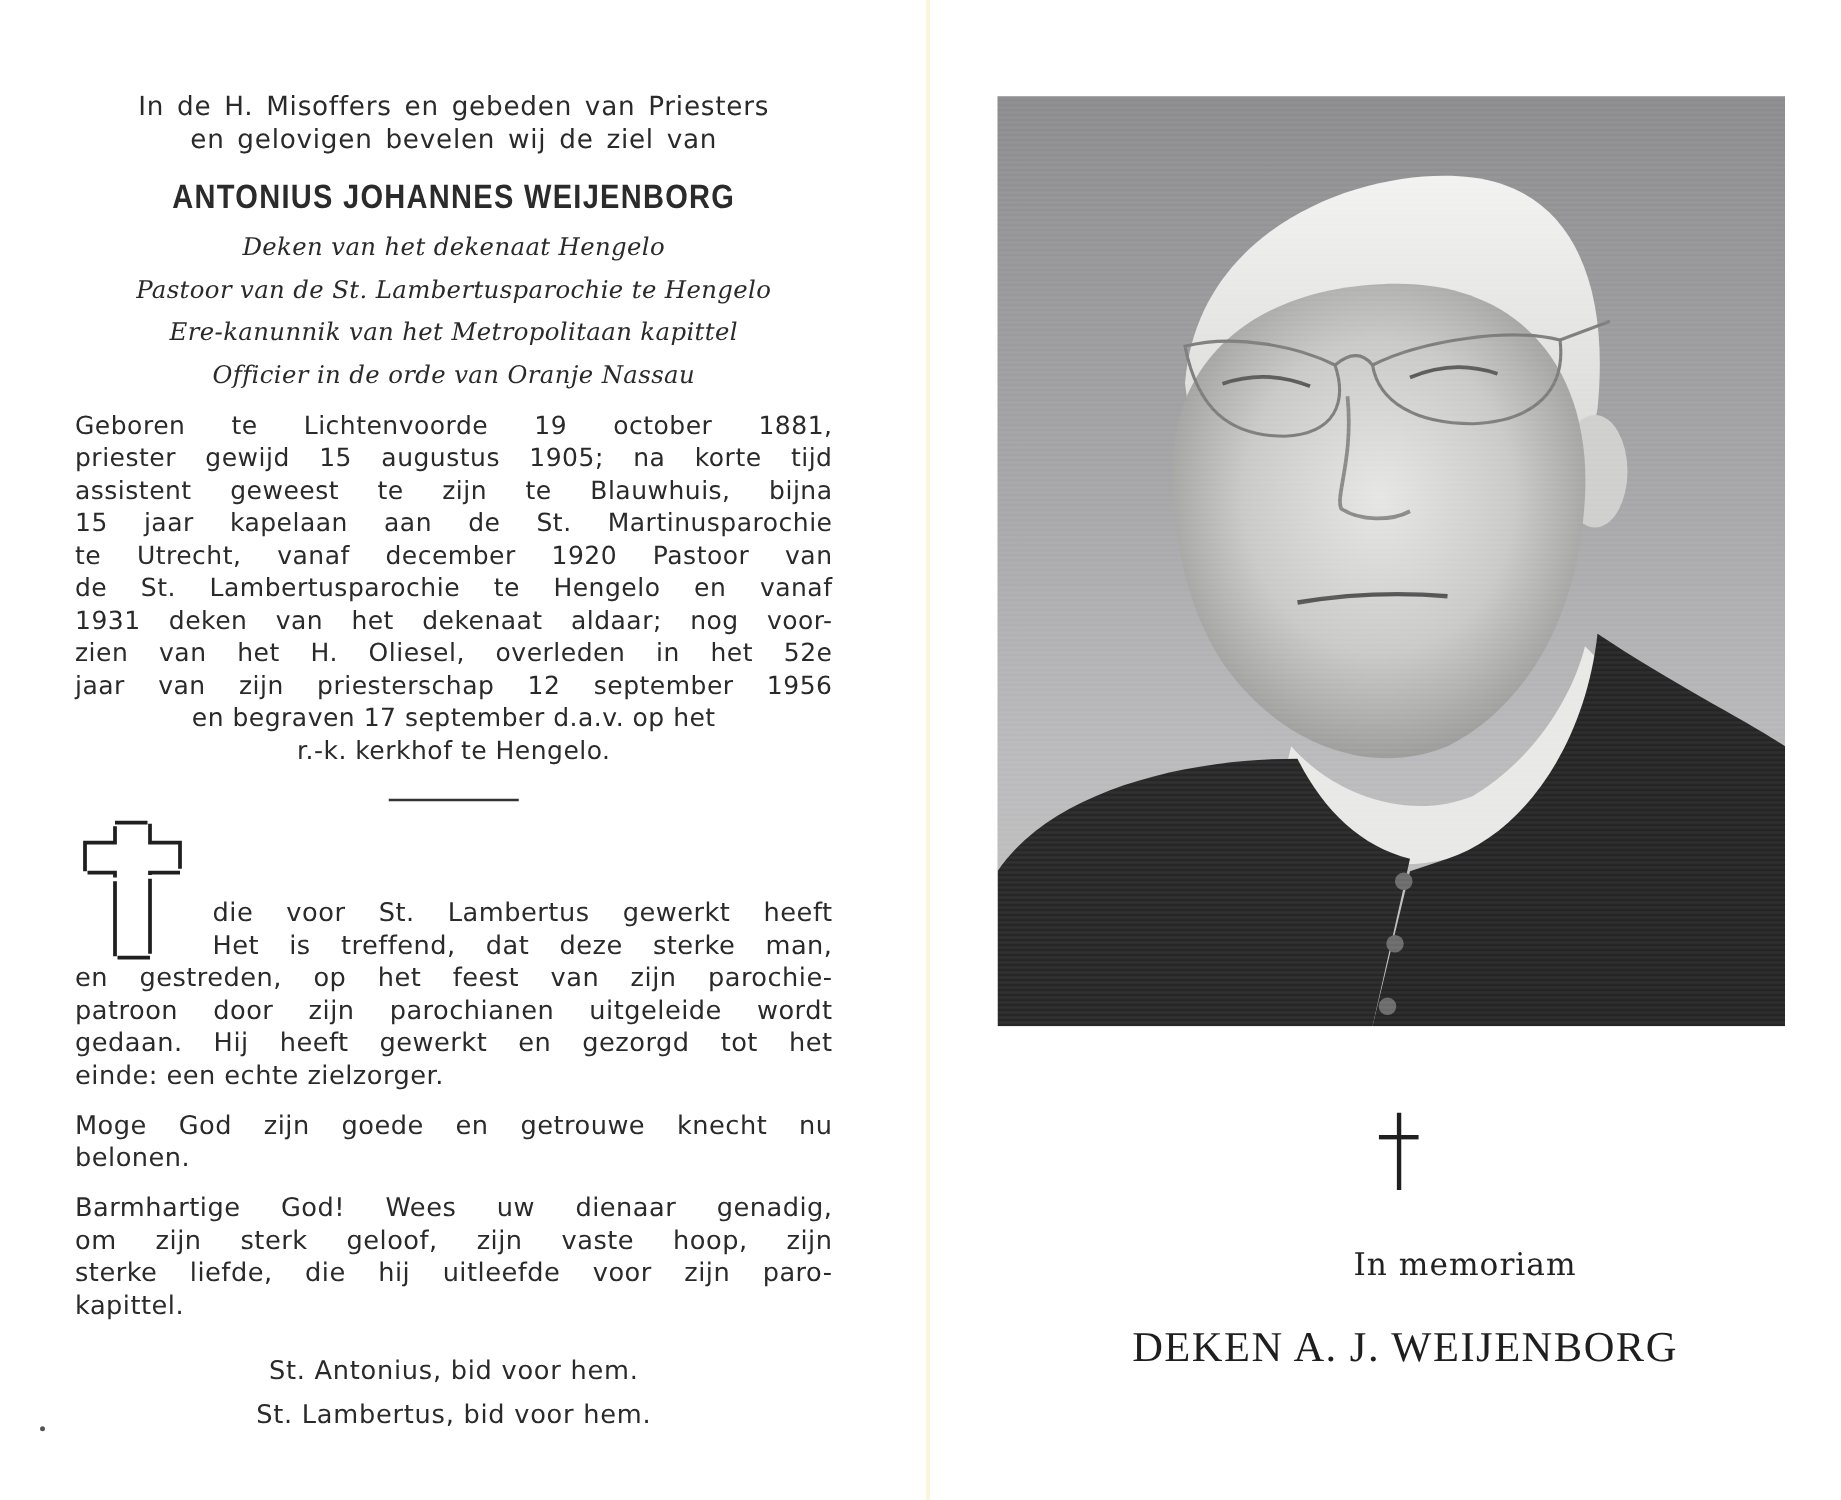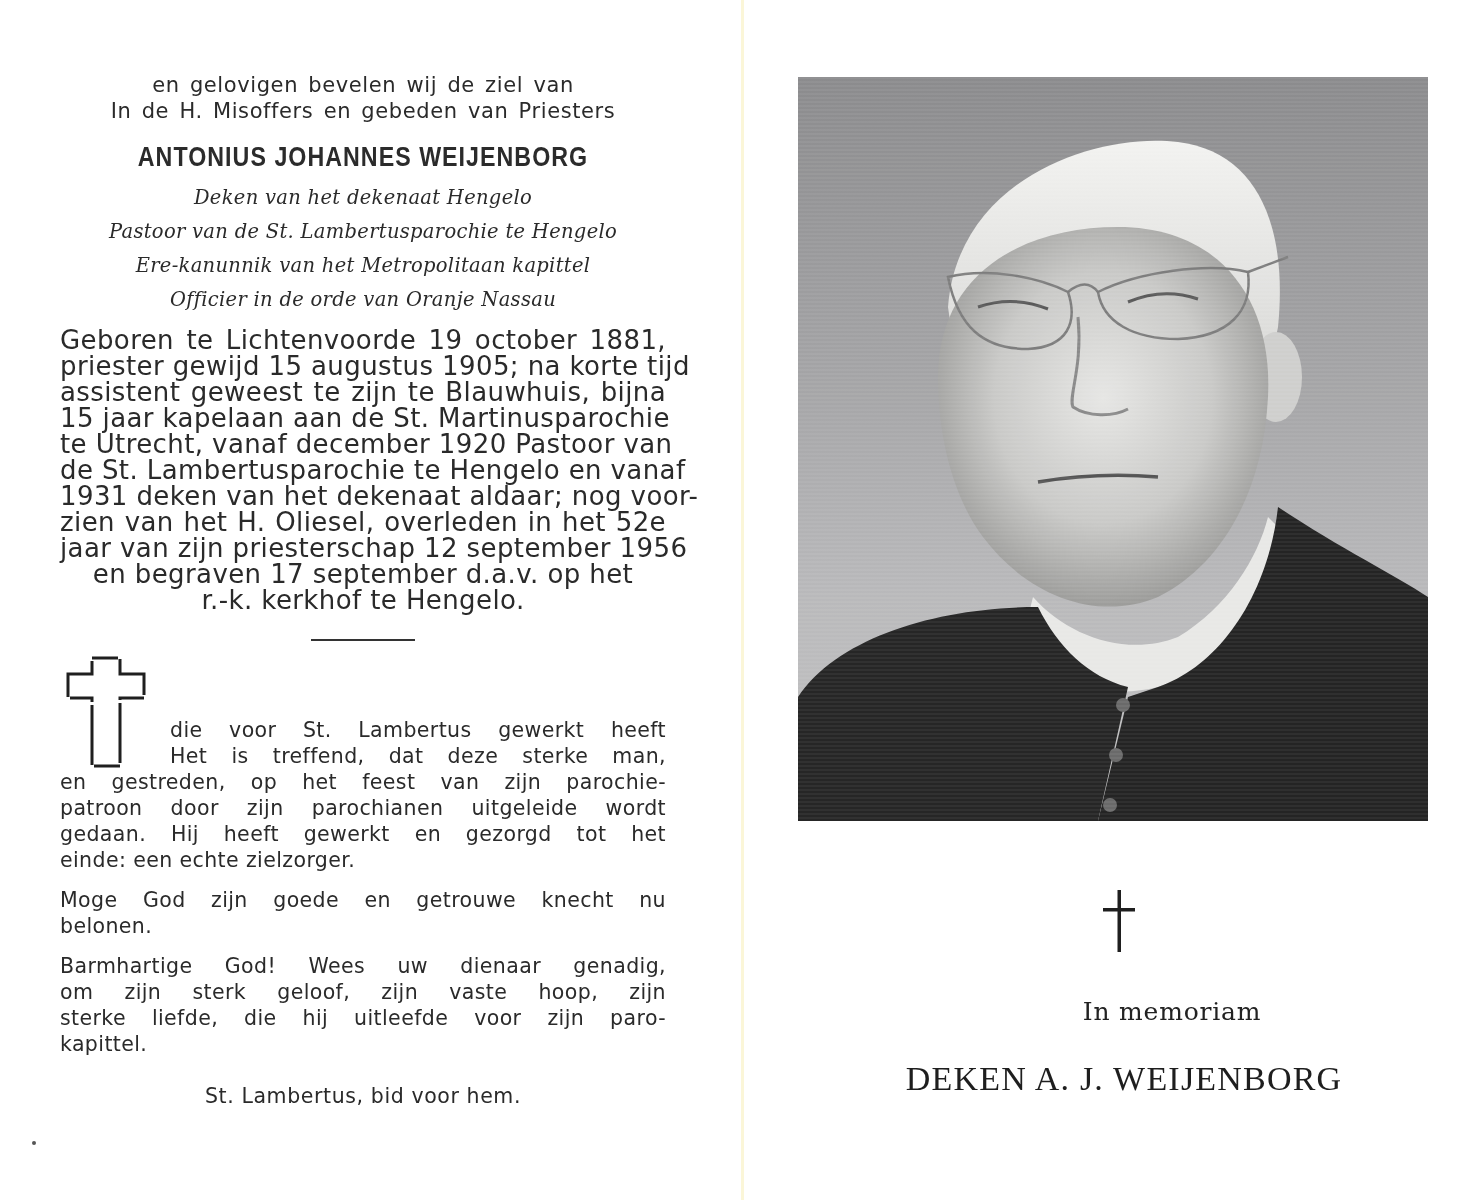--- a/index.html
+++ b/index.html
@@ -48,21 +48,21 @@
     .titles {
       margin-top: 8px;
       font-family: "DejaVu Serif", serif;
       font-style: italic;
       font-size: 19.5px;
       line-height: 34px;
       letter-spacing: 0.3px;
     }
     .bio {
       margin-top: 10px;
-      font-size: 26px;
+      font-size: 20px;
       line-height: 26px;
       letter-spacing: 0.4px;
     }
     .bio .line { display: block; text-align: justify; text-align-last: justify; white-space: nowrap; }
     .bio .line.centered { text-align: center; text-align-last: center; }
     .divider {
       width: 104px;
       height: 2px;
       background: #333;
       margin: 26px auto 0 auto;
@@ -153,22 +153,22 @@
     }
   </style>
 </head>
 <body>
 
 <div class="fold-line"></div>
 <div class="speck"></div>
 
 <div class="left-page">
   <div class="intro center">
+    <div>In de H. Misoffers en gebeden van Priesters</div>
     <div>en gelovigen bevelen wij de ziel van</div>
-    <div>In de H. Misoffers en gebeden van Priesters</div>
   </div>
 
   <div class="name center">ANTONIUS JOHANNES WEIJENBORG</div>
 
   <div class="titles center">
     <div>Deken van het dekenaat Hengelo</div>
     <div>Pastoor van de St. Lambertusparochie te Hengelo</div>
     <div>Ere-kanunnik van het Metropolitaan kapittel</div>
     <div>Officier in de orde van Oranje Nassau</div>
   </div>
@@ -208,20 +208,21 @@
   </div>
 
   <div class="para">
     <span class="line">Barmhartige God! Wees uw dienaar genadig,</span>
     <span class="line">om zijn sterk geloof, zijn vaste hoop, zijn</span>
     <span class="line">sterke liefde, die hij uitleefde voor zijn paro-</span>
     <span class="line last">kapittel.</span>
   </div>
 
   <div class="prayers">
+    <div>St. Antonius, bid voor hem.</div>
     <div>St. Lambertus, bid voor hem.</div>
   </div>
 </div>
 
 <div class="right-page">
   <div class="portrait" title="Black-and-white portrait of an elderly priest with white hair and rimless glasses wearing a cassock and white collar">
     <svg width="630" height="744" viewBox="0 0 630 744">
       <defs>
         <radialGradient id="faceG" cx="50%" cy="45%" r="55%">
           <stop offset="0%" stop-color="#e6e6e4"></stop>

